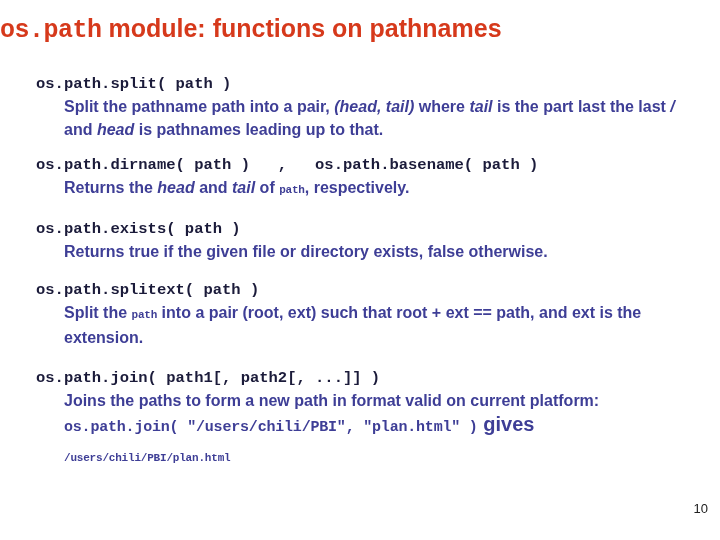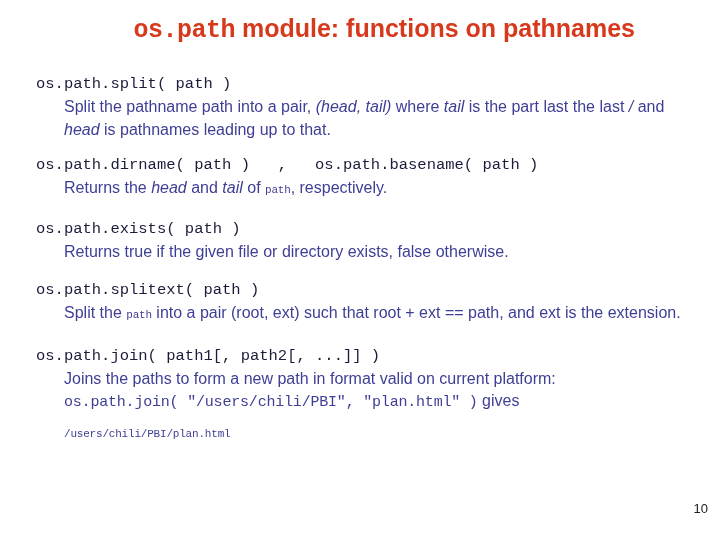--- a/index.html
+++ b/index.html
@@ -21,21 +21,21 @@
     position: relative;
     box-sizing: border-box;
   }
 
   
   .slide-title {
     position: absolute;
     top: 14px;
     left: 0;
     width: 635px;
-    text-align: right;
+    text-align: left;
     color: #D6391B;
     font-size: 25px;
     font-weight: bold;
     letter-spacing: 0px;
     white-space: nowrap;
   }
   .slide-title .mono {
     font-family: "Liberation Mono", "DejaVu Sans Mono", monospace;
     font-weight: bold;
     font-size: 25px;
@@ -45,20 +45,21 @@
     font-family: "Liberation Sans", sans-serif;
     font-weight: bold;
   }
 
   
   .content {
     position: absolute;
     top: 74px;
     left: 36px;
     width: 660px;
+    font-weight: bold;
   }
 
   .entry {
     margin-bottom: 11px;
   }
 
   .signature {
     font-family: "Liberation Mono", "DejaVu Sans Mono", monospace;
     font-size: 15.5px;
     color: #1B1B3A;
@@ -88,21 +89,21 @@
   .code-line {
     font-family: "Liberation Mono", "DejaVu Sans Mono", monospace;
     font-size: 15px;
     color: #3E3E96;
     letter-spacing: -0.2px;
     line-height: 22.5px;
     white-space: pre-wrap;
   }
   .code-line .sans {
     font-family: "Liberation Sans", sans-serif;
-    font-size: 16px;
+    font-size: 20px;
     letter-spacing: 0;
   }
   .code-result {
     font-family: "Liberation Mono", "DejaVu Sans Mono", monospace;
     font-size: 11px;
     color: #3E3E96;
     letter-spacing: -0.2px;
     line-height: 28px;
     margin-top: 5px;
   }

